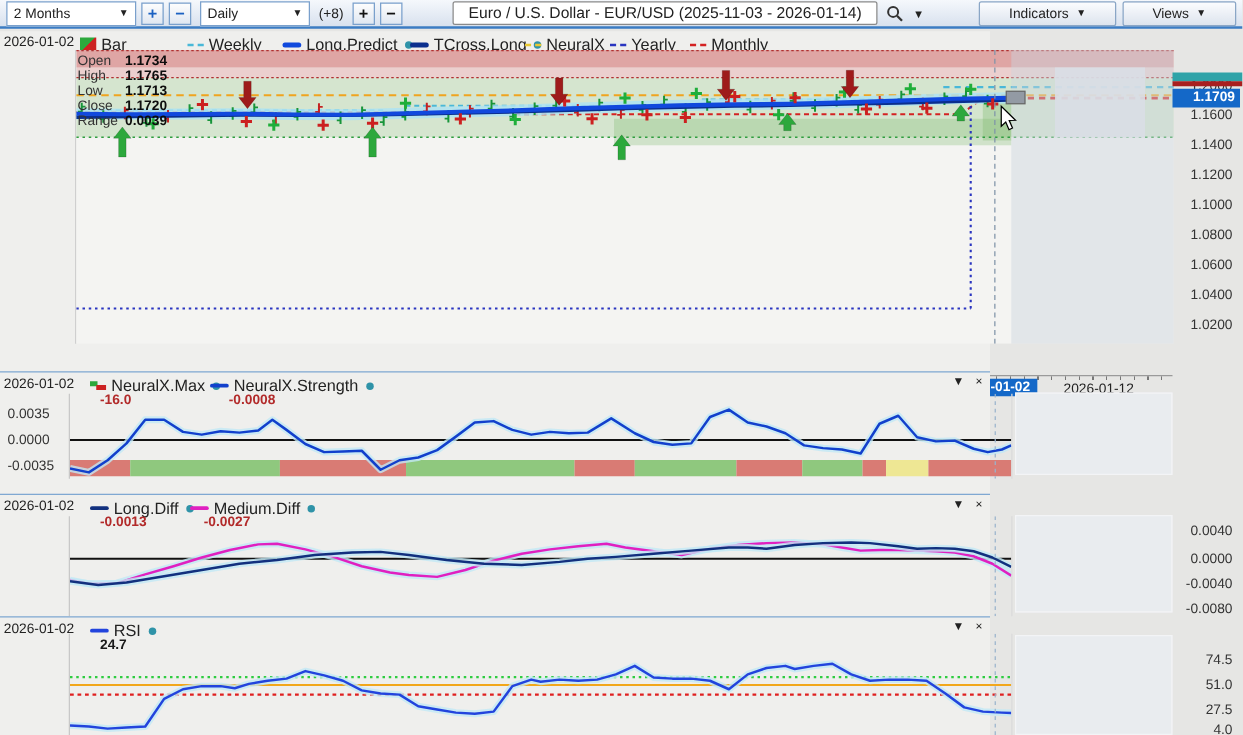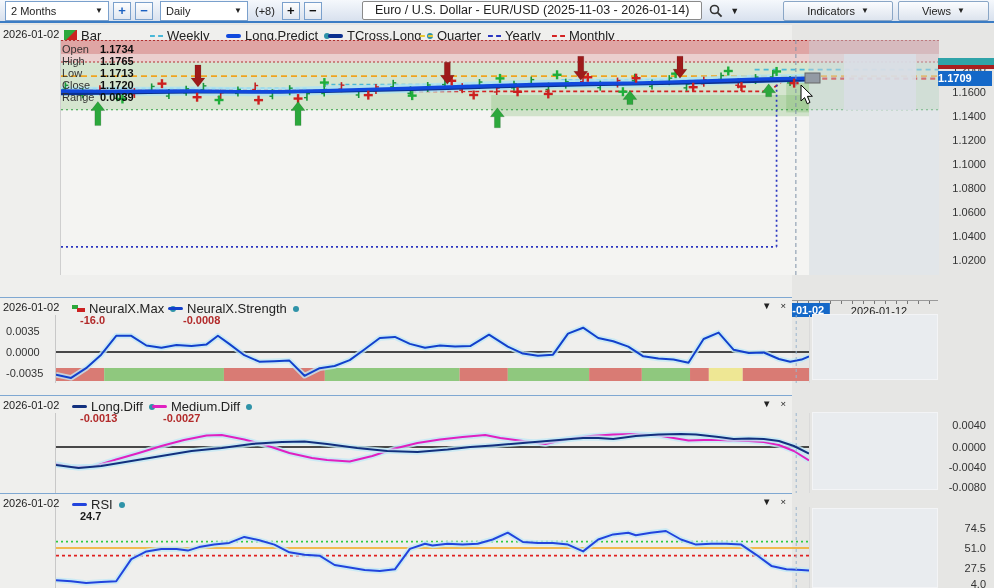--- a/index.html
+++ b/index.html
@@ -45,21 +45,21 @@
   
   #ohlc{position:absolute;left:62px;top:18px;line-height:12px;z-index:5;}
   .ohlc-row{display:flex;}
   .ohlc-l{width:38px;color:#333;}
   .ohlc-v{font-weight:bold;color:#0d0d0d;}
   
   .ylab{position:absolute;right:8px;color:#333;white-space:nowrap;}
   .ylab-left{position:absolute;left:6px;color:#333;white-space:nowrap;}
   #main-ylabels{position:absolute;left:938px;top:0;width:56px;height:272px;}
   .price-badge{position:absolute;left:0;top:46px;width:54px;height:15px;background:#1468c8;color:#fff;
-    font-weight:bold;line-height:15px;padding-right:4px;box-sizing:border-box;}
+    font-weight:bold;text-align:right;line-height:15px;padding-right:4px;box-sizing:border-box;}
   .ax-teal{position:absolute;left:0;top:33px;width:56px;height:7px;background:#2fa3a8;}
   .ax-red{position:absolute;left:0;top:40px;width:56px;height:4px;background:#a81f1f;}
   #xaxis{position:absolute;left:60px;top:275px;width:878px;height:21px;border-top:1px solid #9a9a9a;
     background-image:repeating-linear-gradient(90deg,#777 0 1px,transparent 1px 11px);
     background-size:100% 3px;background-repeat:no-repeat;}
   .xlab{position:absolute;top:4px;transform:translateX(-50%);white-space:nowrap;color:#222;}
   .xlab.first{transform:none;}
   .x-badge{position:absolute;top:2px;transform:translateX(-50%);background:#1468c8;color:#fff;
     font-weight:bold;padding:1px 6px;white-space:nowrap;}
   
@@ -120,21 +120,21 @@
     <span>Long.Predict</span>
     <span class="info-dot"></span>
     </span>
   <span class="lg-item" style="left:328px">
     <span class="sw-line" style="background:#0b2f8e"></span>
     <span>TCross.Long</span>
     <span class="info-dot"></span>
     </span>
   <span class="lg-item" style="left:420px">
     <span class="sw-dash" style="border-color:#e8c832"></span>
-    <span>Quarter</span>
+    <span>NeuralX</span>
     </span>
   <span class="lg-item" style="left:488px">
     <span class="sw-dash" style="border-color:#2a35c0"></span>
     <span>Yearly</span>
     </span>
   <span class="lg-item" style="left:552px">
     <span class="sw-dash" style="border-color:#d42222"></span>
     <span>Monthly</span>
     </span>
 

